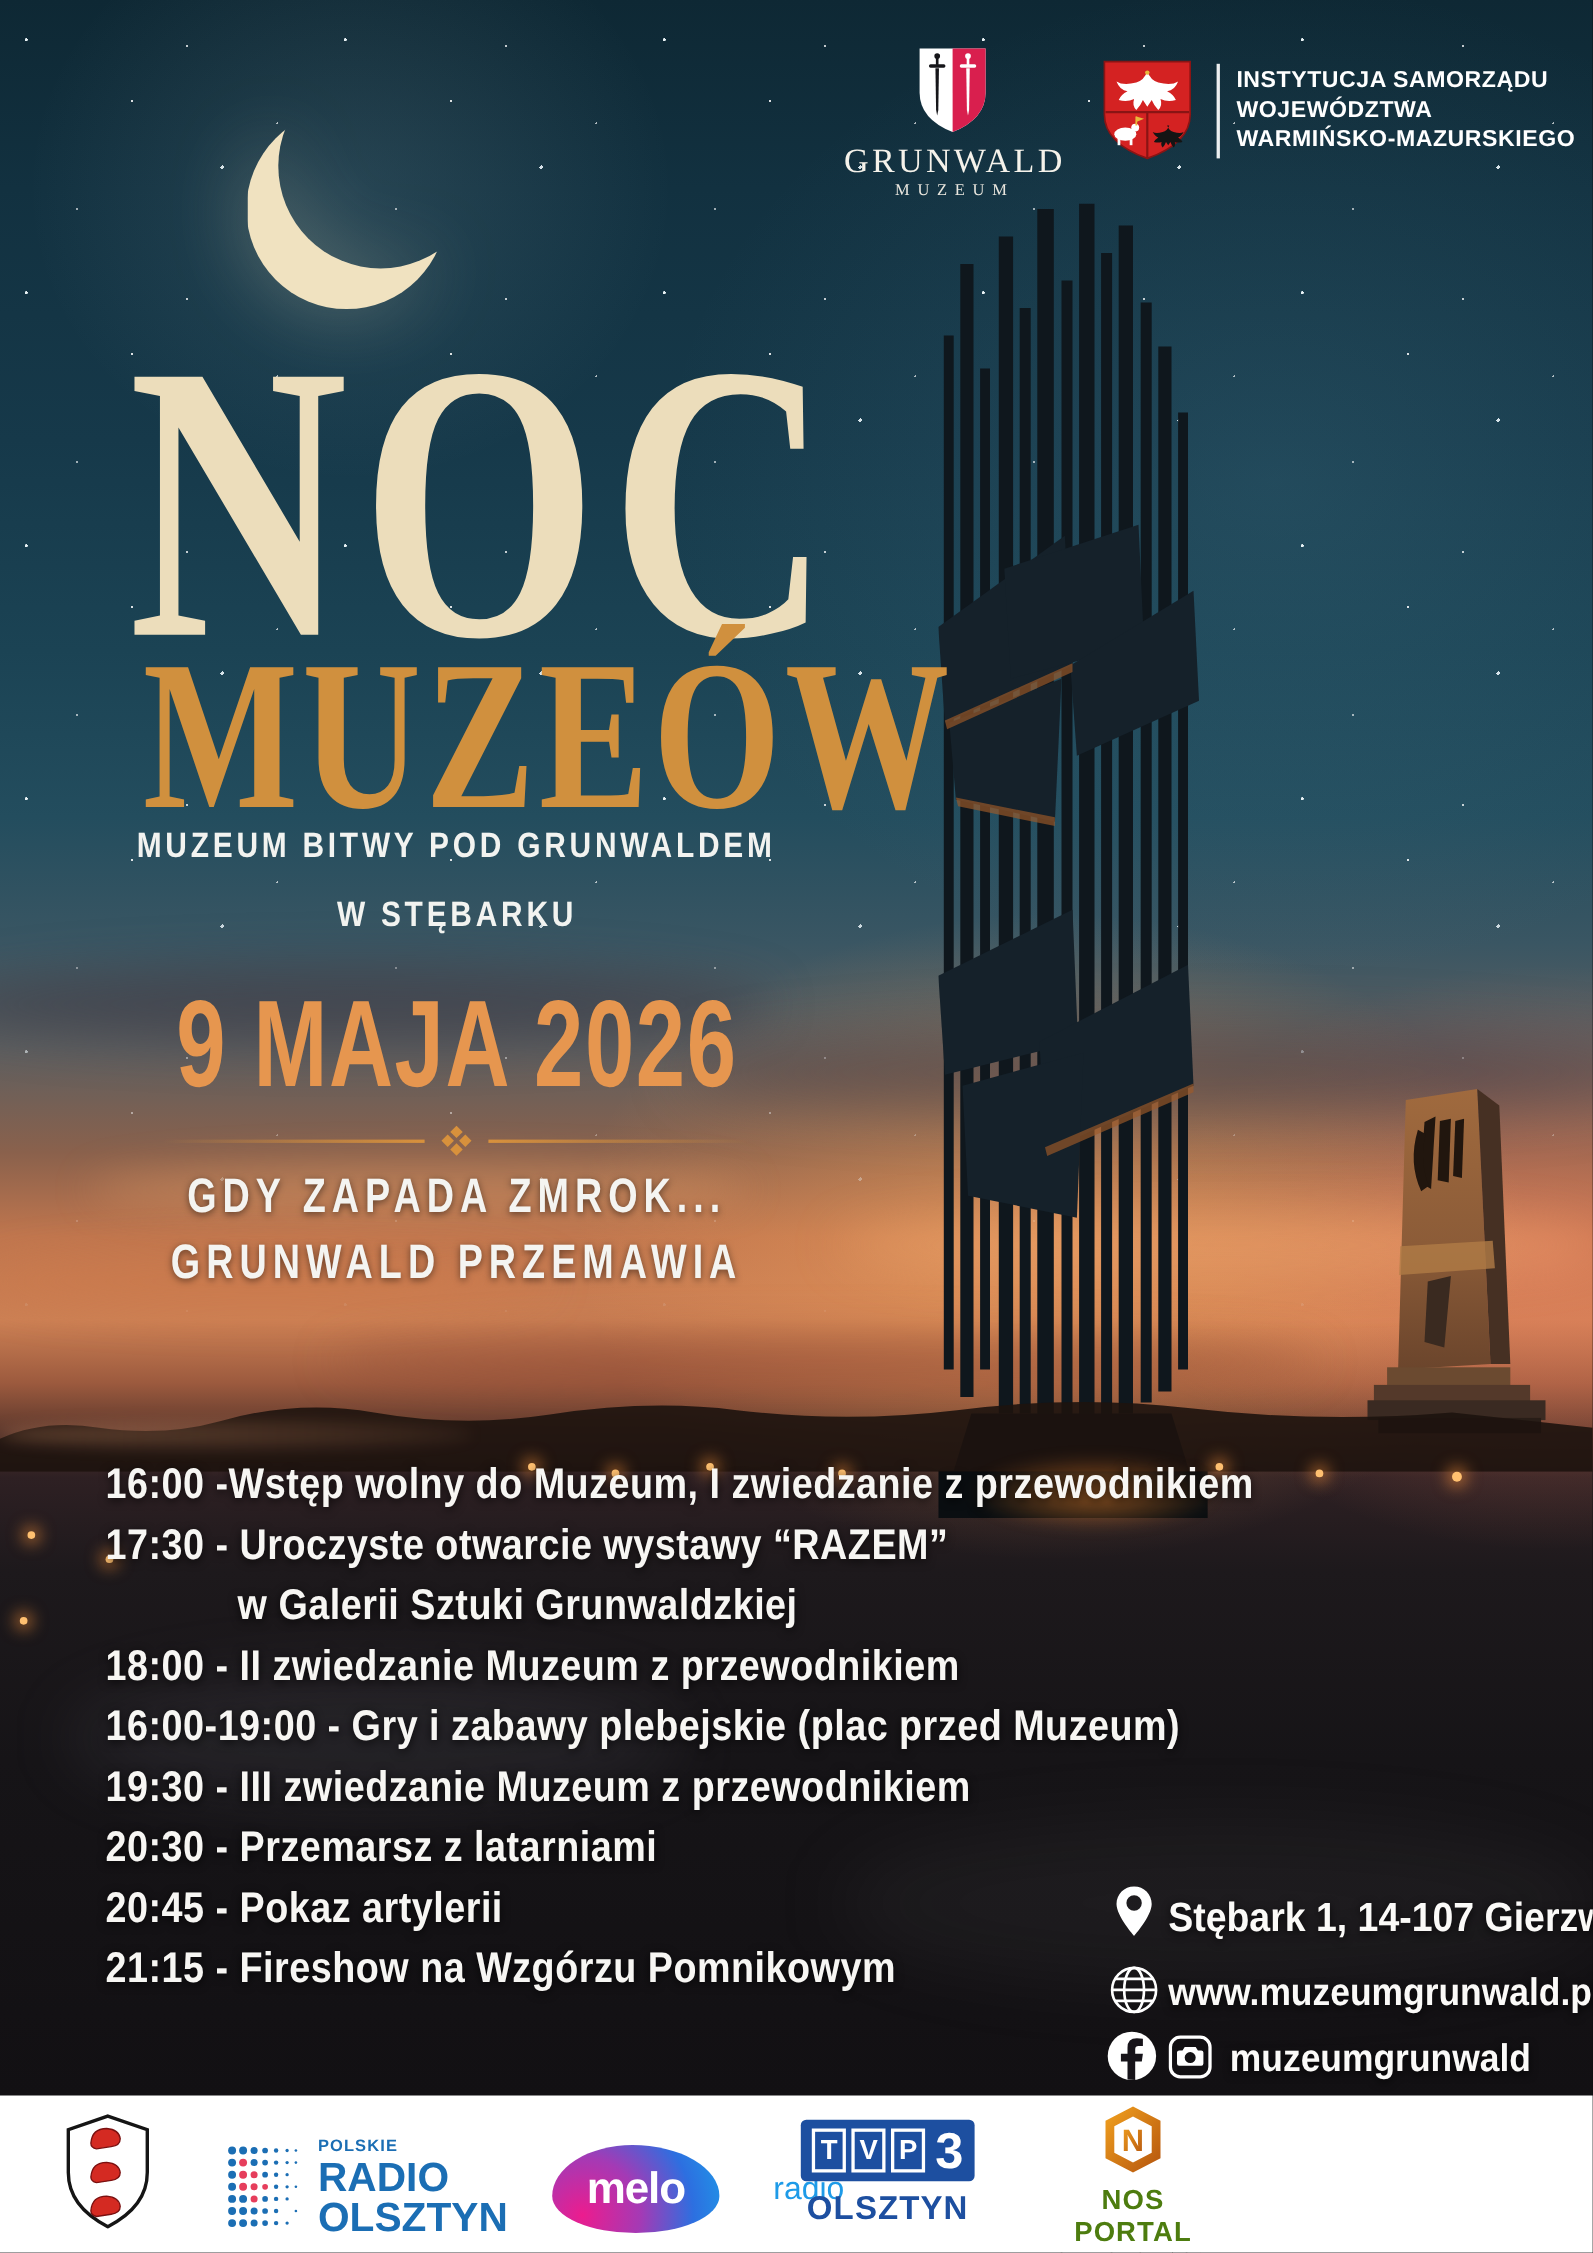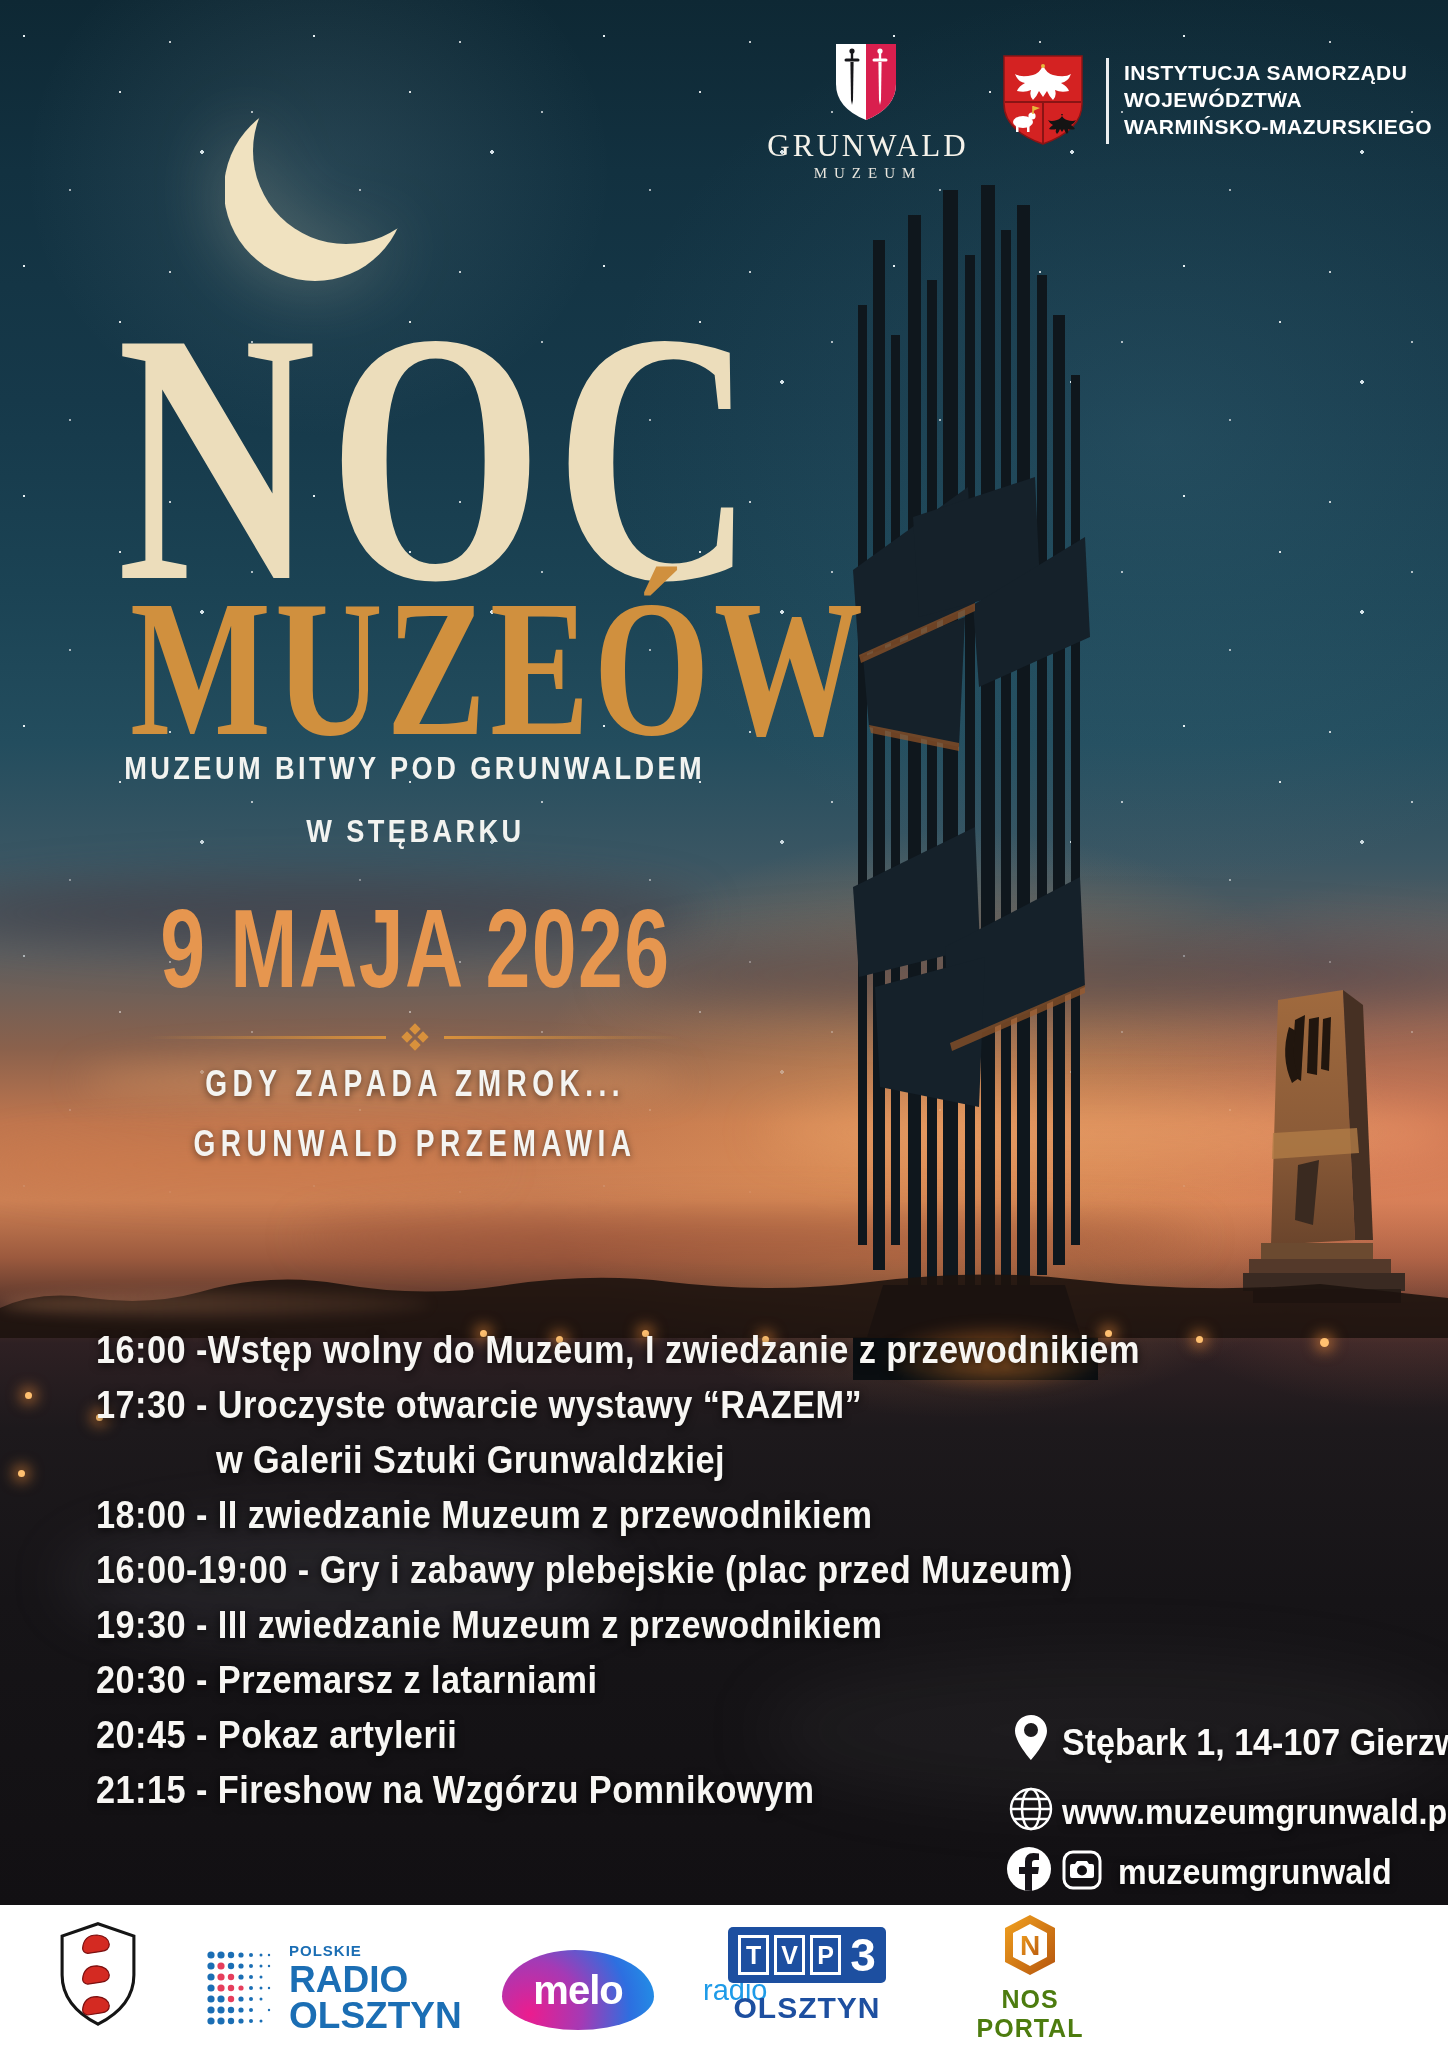--- a/index.html
+++ b/index.html
@@ -69,21 +69,21 @@
   .muzeow { top:572px; font-family:"Liberation Serif", serif; font-weight:bold;
     font-size:194px; line-height:1; letter-spacing:5px; color:#d0903e; }
   .muzeow span{ display:inline-block; transform:scaleX(.77); }
   .subt { font-weight:bold; color:#f2f3f0; font-size:32px; line-height:1; }
   .subt span{ display:inline-block; transform:scaleX(.85); letter-spacing:4px; }
   .date { top:893px; font-weight:bold; color:#e6964f; font-size:112px; line-height:1; }
   .date span{ display:inline-block; transform:scaleX(.72); letter-spacing:2px; }
   .orn { position:absolute; left:20px; top:1022px; width:790px; display:flex;
     align-items:center; justify-content:center; gap:14px; }
   .orn .bar { width:238px; height:3px; }
-  .tag { font-weight:bold; color:#f4f4f1; font-size:36px; line-height:1;
+  .tag { font-weight:bold; color:#f4f4f1; font-size:44px; line-height:1;
     text-shadow:0 2px 8px rgba(0,0,0,.5); }
   .tag span{ display:inline-block; transform:scaleX(.78); letter-spacing:7px; }
   
   .schedule { position:absolute; left:96px; top:1328px; color:#f7f6f3; font-weight:bold;
     font-size:39px; text-shadow:0 2px 9px rgba(0,0,0,.75); }
   .schedule .line { height:55px; white-space:nowrap; }
   .schedule .line span{ display:inline-block; transform:scaleX(.88); transform-origin:left center;
     letter-spacing:.5px; }
   .schedule .indent { padding-left:120px; }
   

